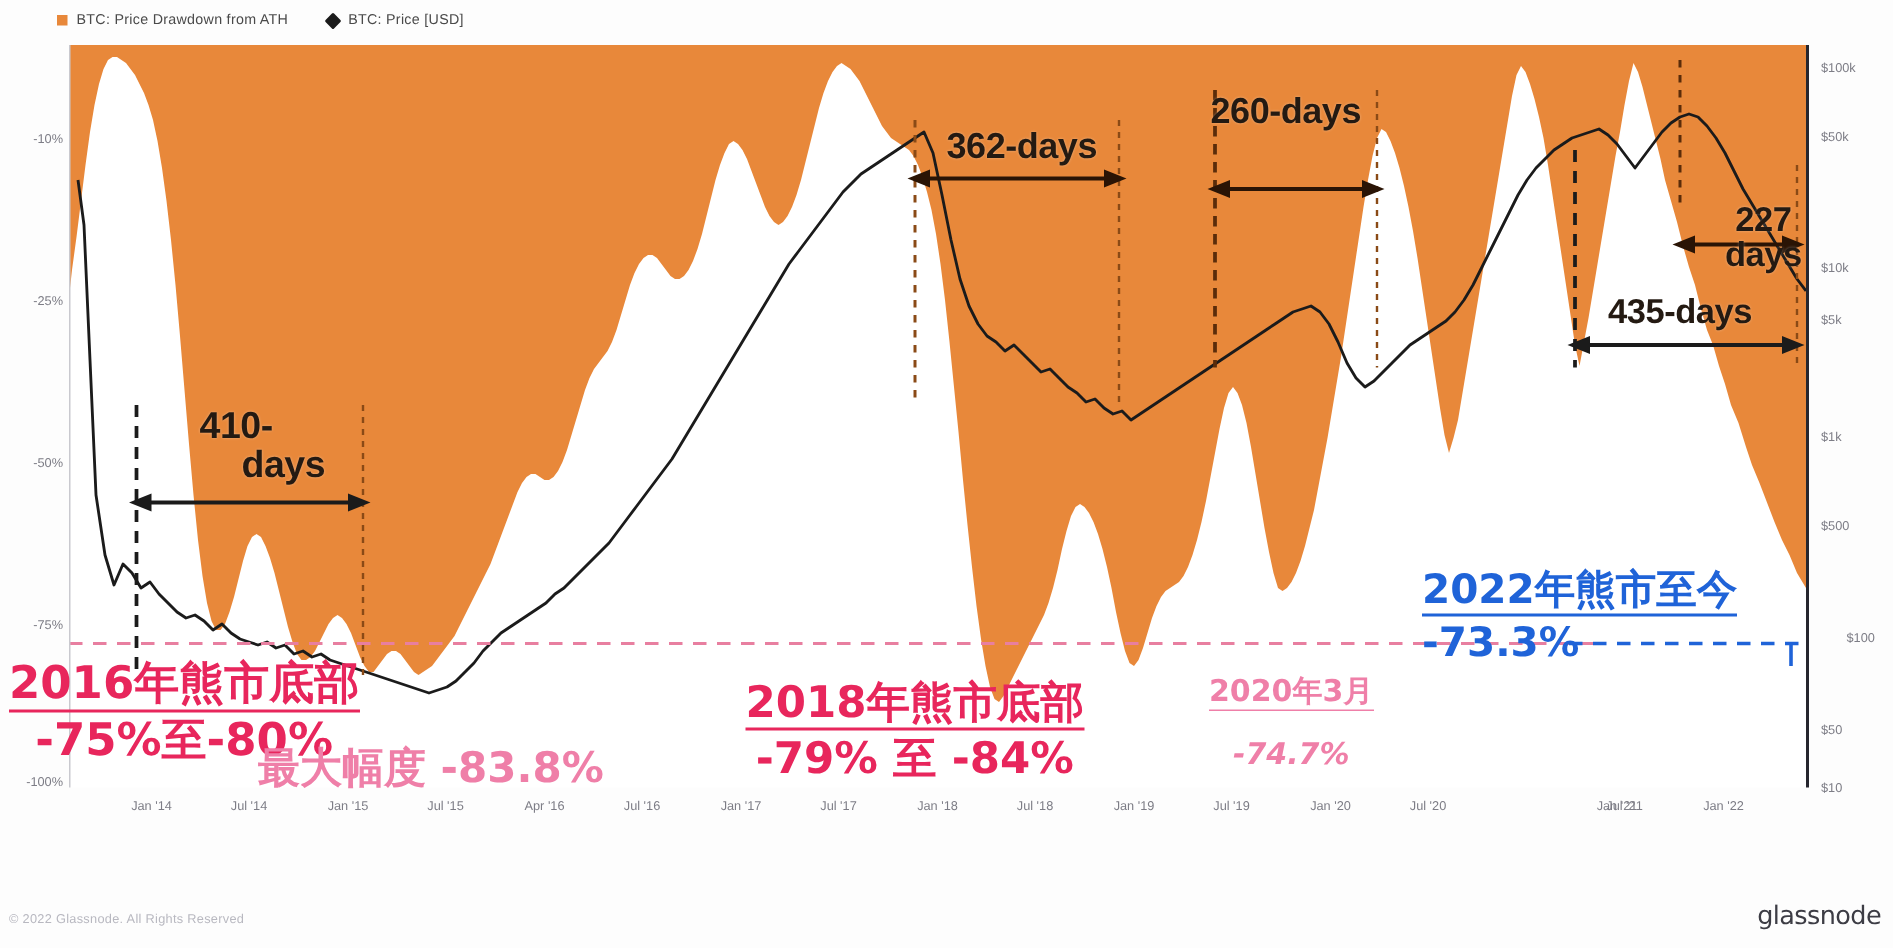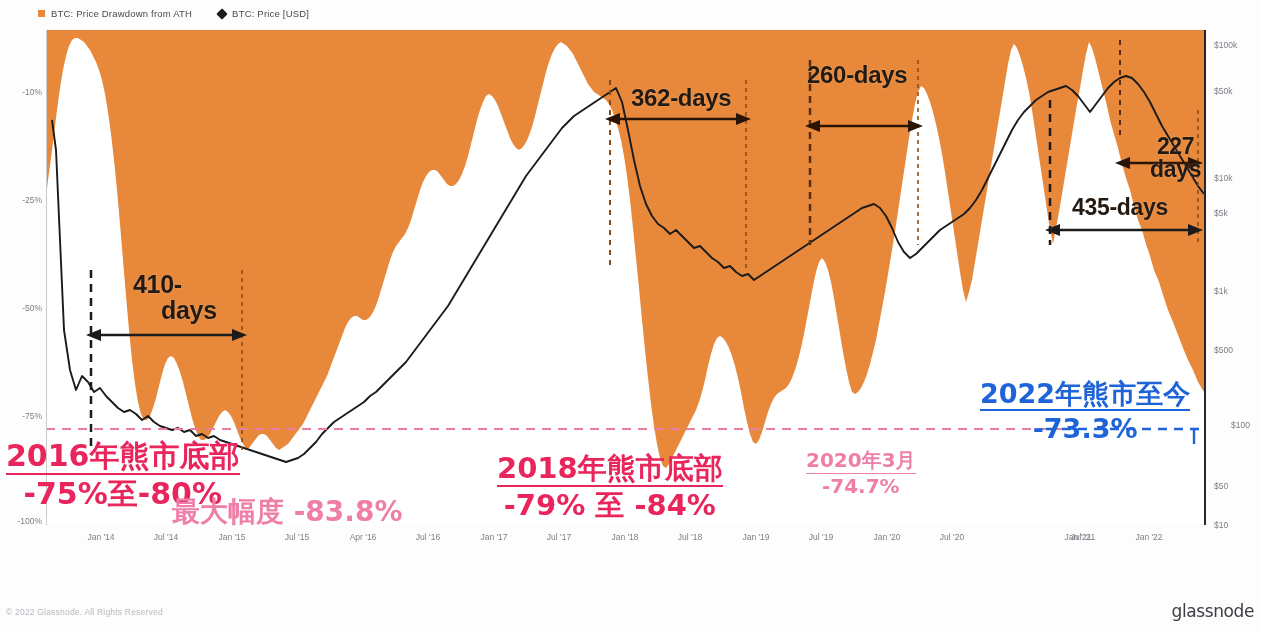--- a/index.html
+++ b/index.html
@@ -268,24 +268,24 @@
     <div>最大幅度 -83.8%</div>
   </div>
 
   <div class="ann-cjk cjk-strong" style="left:497px;top:453px;font-size:29px;text-align:center;">
     <div class="ul">2018年熊市底部</div>
     <div style="margin-top:3px;">-79% 至 -84%</div>
   </div>
 
   <div class="ann-cjk cjk-soft" style="left:806px;top:450px;font-size:20px;text-align:center;">
     <div class="ul" style="border-bottom-width:1.6px;">2020年3月</div>
-    <div style="margin-top:2px;">-74.7%</div>
-  </div>
-
-  <div class="ann-cjk cjk-blue" style="left:980px;top:379px;font-size:27px;text-align:center;">
+    <div style="margin-top:18px;font-style:italic;">-74.7%</div>
+  </div>
+
+  <div class="ann-cjk cjk-blue" style="left:948px;top:379px;font-size:27px;text-align:left;">
     <div class="ul">2022年熊市至今</div>
     <div style="margin-top:3px;">-73.3%</div>
   </div>
 
   <div class="footer-left">© 2022 Glassnode. All Rights Reserved</div>
   <div class="footer-logo">glassnode</div>
 
 </div>
 
 </body></html>

